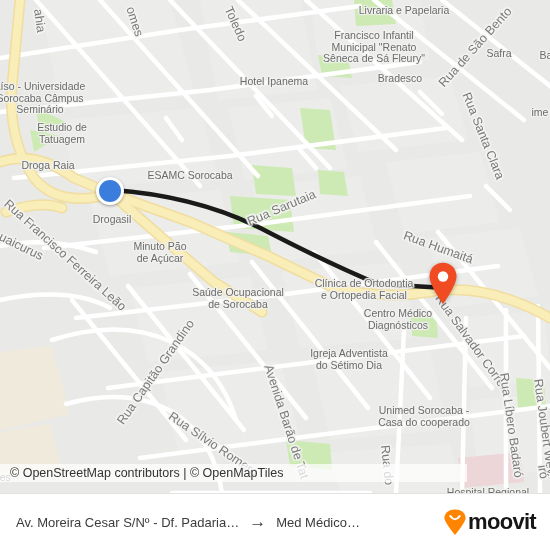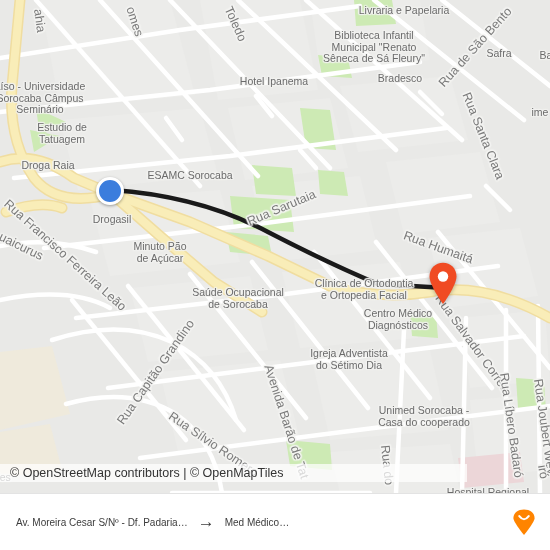--- a/index.html
+++ b/index.html
@@ -97,21 +97,21 @@
     position: absolute;
     left: 0; top: 493px;
     width: 550px; height: 57px;
     background: #ffffff;
     border-top: 1px solid #e3e3e3;
     display: flex; align-items: center;
     padding: 0 14px 0 16px;
     gap: 8px;
   }
   #trip-origin, #trip-dest {
-    font-size: 10px; color: #3c3c3c;
+    font-size: 13px; color: #3c3c3c;
     white-space: nowrap; overflow: hidden;
   }
   #trip-origin { max-width: 278px; text-overflow: ellipsis; }
   #trip-dest   { max-width: 104px; text-overflow: ellipsis; }
   #trip-arrow { font-size: 17px; color: #3c3c3c; padding: 0 2px; }
   #moovit-logo {
     margin-left: auto;
     display: flex; align-items: center; gap: 1px;
   }
   #moovit-wordmark {
@@ -233,21 +233,21 @@
         <path d="M 112,194 L 160,236 L 214,282 L 262,312"></path>
         <path d="M 330,286 Q 380,300 430,292 Q 486,282 550,318"></path>
         <path d="M 6,212 Q 40,200 62,208"></path>
       </g>
 
       <path d="M 112,190 Q 200,196 268,232 Q 330,264 378,284 L 446,288" stroke="#1a1a1a" stroke-width="4.5" fill="none" stroke-linecap="round" stroke-linejoin="round"></path>
     </svg>
 
     <div id="place-label-host">
         <div class="map-label" style="left: 404px; top: 5px; transform: translateX(-50%);">Livraria e Papelaria</div>
-        <div class="map-label" style="left: 374px; top: 30px; transform: translateX(-50%);">Biblioteca Infantil
+        <div class="map-label" style="left: 374px; top: 30px; transform: translateX(-50%);">Francisco Infantil
 Municipal "Renato
 Sêneca de Sá Fleury"</div>
         <div class="map-label" style="left: 499px; top: 48px; transform: translateX(-50%); text-align: center;">Safra</div>
         <div class="map-label" style="left: 268px; top: 76px; transform: translateX(-50%); padding-left: 12px;">Hotel Ipanema</div>
         <div class="map-label" style="left: 400px; top: 73px; transform: translateX(-50%); text-align: center;">Bradesco</div>
         <div class="map-label" style="left: 40px; top: 81px; transform: translateX(-50%);">aíso - Universidade
 Sorocaba Câmpus
 Seminário</div>
         <div class="map-label" style="left: 62px; top: 122px; transform: translateX(-50%);">Estudio de
 Tatuagem</div>
@@ -306,16 +306,17 @@
   <div id="bottom-bar">
     <span id="trip-origin">Av. Moreira Cesar S/Nº - Df. Padaria…</span>
     <span id="trip-arrow">→</span>
     <span id="trip-dest">Med Médico…</span>
 
     <div id="moovit-logo">
       <svg width="24" height="26" viewBox="0 0 24 26">
         <path d="M12 26 C12 26 22.6 13.2 22.6 9 C22.6 3.6 17.8 0.4 12 0.4 C6.2 0.4 1.4 3.6 1.4 9 C1.4 13.2 12 26 12 26 Z" fill="#ff8400"></path>
         <path d="M7.3 7.2 Q12 13.4 16.7 7.2" stroke="#ffffff" stroke-width="2.1" fill="none" stroke-linecap="round"></path>
       </svg>
+      <span id="moovit-wordmark">moovit</span>
     </div>
   </div>
 
 </div>
 
 </body></html>

